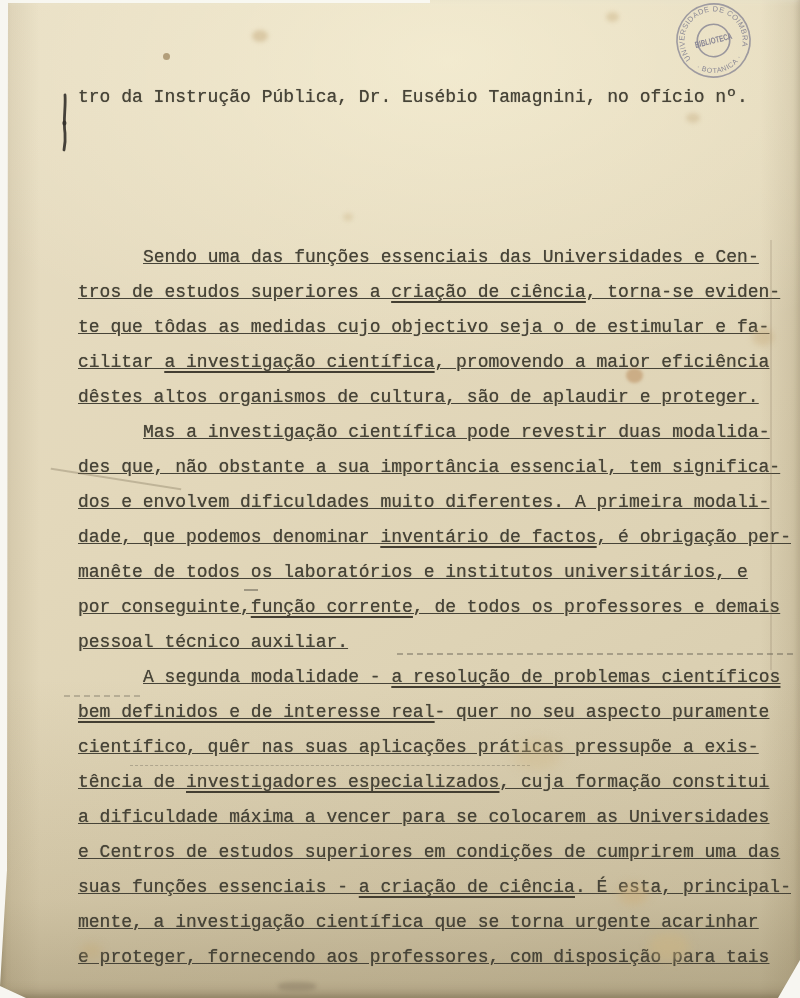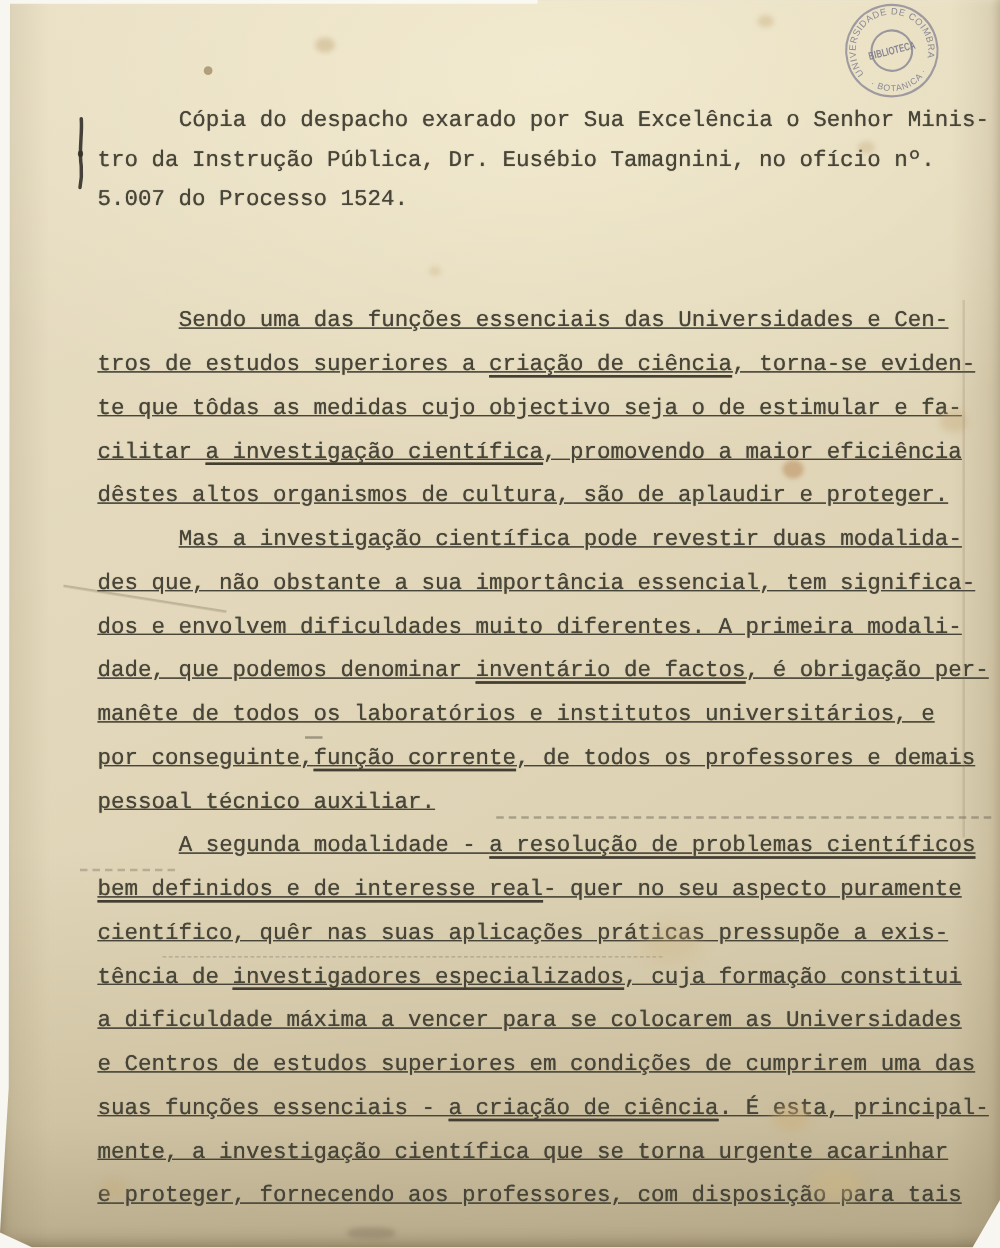--- a/index.html
+++ b/index.html
@@ -96,21 +96,21 @@
       <textPath href="#arcBottom" startOffset="50%" text-anchor="middle">· BOTANICA ·</textPath>
     </text>
     <text x="50" y="53.5" font-size="10.5" font-weight="bold" text-anchor="middle" textLength="46" lengthAdjust="spacingAndGlyphs" fill="#7e82b1" fill-opacity=".95">BIBLIOTECA</text>
   </svg>
 
   <svg id="margin-mark" viewBox="0 0 14 62" aria-hidden="true">
     <path d="M6,3 C7,15 4,28 6,41 C6.5,48 6,53 5,58" stroke="#33302a" stroke-width="2.8" fill="none" stroke-linecap="round" opacity=".9"></path>
     <ellipse cx="5.4" cy="31" rx="2.1" ry="2.6" fill="#33302a" opacity=".85"></ellipse>
   </svg>
 
-  <div id="header-block" class="block"><div class="tline indent"><span>Cópia do despacho exarado por Sua Excelência o Senhor Minis-</span></div><div class="tline"><span>tro da Instrução Pública, Dr. Eusébio Tamagnini, no ofício nº.</span></div><div class="tline"><span>5.007 do Processo 1524.</span></div></div>
+  <div id="header-block" class="block"><div class="tline"><span>tro da Instrução Pública, Dr. Eusébio Tamagnini, no ofício nº.</span></div></div>
   <div id="body-block" class="block"><div class="tline indent"><span>Sendo uma das funções essenciais das Universidades e Cen-</span></div><div class="tline"><span>tros de estudos superiores a </span><span class="u">criação de ciência</span><span>, torna-se eviden-</span></div><div class="tline"><span>te que tôdas as medidas cujo objectivo seja o de estimular e fa-</span></div><div class="tline"><span>cilitar </span><span class="u">a investigação científica</span><span>, promovendo a maior eficiência</span></div><div class="tline"><span>dêstes altos organismos de cultura, são de aplaudir e proteger.</span></div><div class="tline indent"><span>Mas a investigação científica pode revestir duas modalida-</span></div><div class="tline"><span>des que, não obstante a sua importância essencial, tem significa-</span></div><div class="tline"><span>dos e envolvem dificuldades muito diferentes. A primeira modali-</span></div><div class="tline"><span>dade, que podemos denominar </span><span class="u">inventário de factos</span><span>, é obrigação per-</span></div><div class="tline"><span>manête de todos os laboratórios e institutos universitários, e</span></div><div class="tline"><span>por conseguinte,</span><span class="u">função corrente</span><span>, de todos os professores e demais</span></div><div class="tline"><span>pessoal técnico auxiliar.</span></div><div class="tline indent"><span>A segunda modalidade - </span><span class="u">a resolução de problemas científicos</span></div><div class="tline"><span class="u">bem definidos e de interesse real</span><span>- quer no seu aspecto puramente</span></div><div class="tline"><span>científico, quêr nas suas aplicações práticas pressupõe a exis-</span></div><div class="tline"><span>tência de </span><span class="u">investigadores especializados</span><span>, cuja formação constitui</span></div><div class="tline"><span>a dificuldade máxima a vencer para se colocarem as Universidades</span></div><div class="tline"><span>e Centros de estudos superiores em condições de cumprirem uma das</span></div><div class="tline"><span>suas funções essenciais - </span><span class="u">a criação de ciência</span><span>. É esta, principal-</span></div><div class="tline"><span>mente, a investigação científica que se torna urgente acarinhar</span></div><div class="tline"><span>e proteger, fornecendo aos professores, com disposição para tais</span></div></div>
 
   <div id="dash-a" class="dashline"></div>
   <div id="dash-b" class="dashline"></div>
   <div id="dash-c" class="dashline"></div>
   <div id="dash-d" class="dashline"></div>
 
   <div id="s1" class="spot"></div>
   <div id="s2" class="spot"></div>
   <div id="s3" class="spot"></div>

